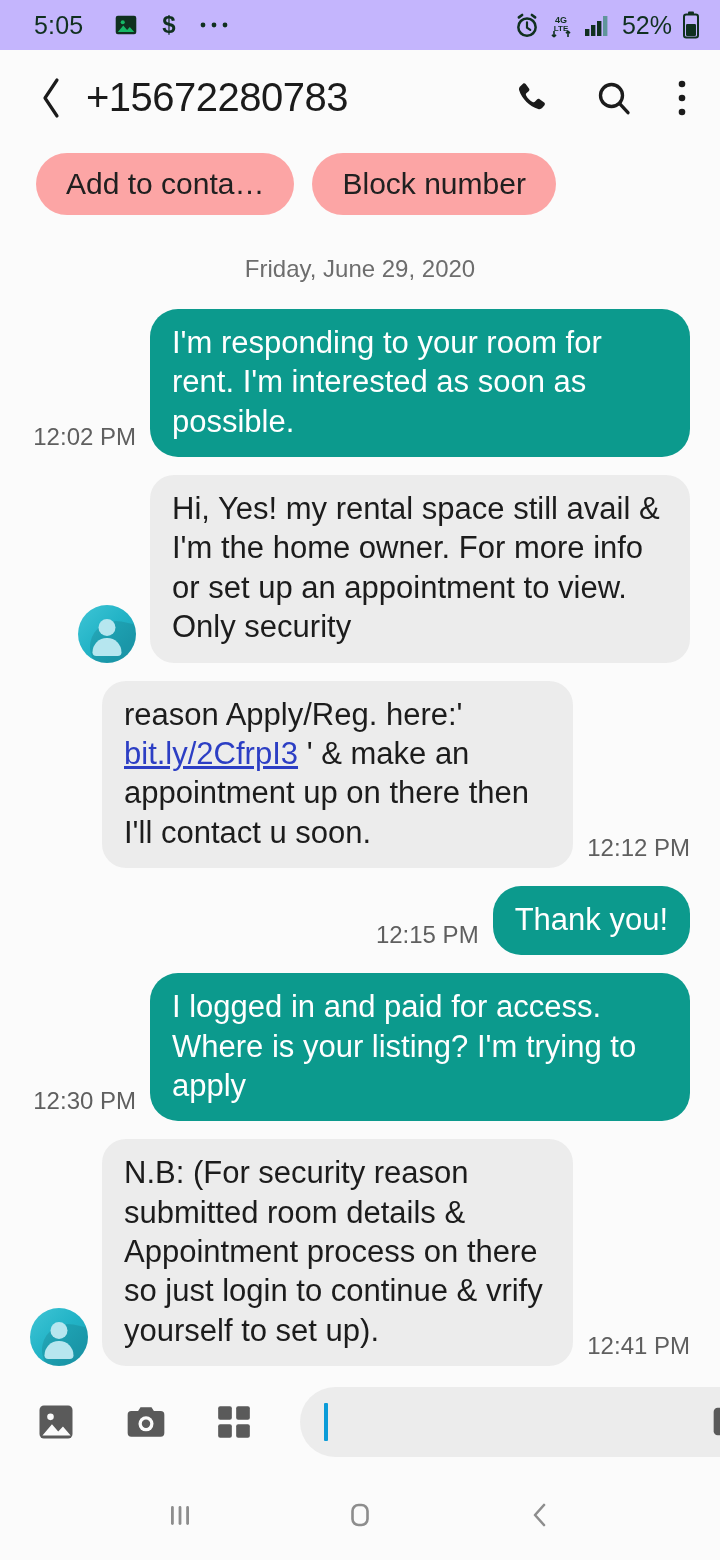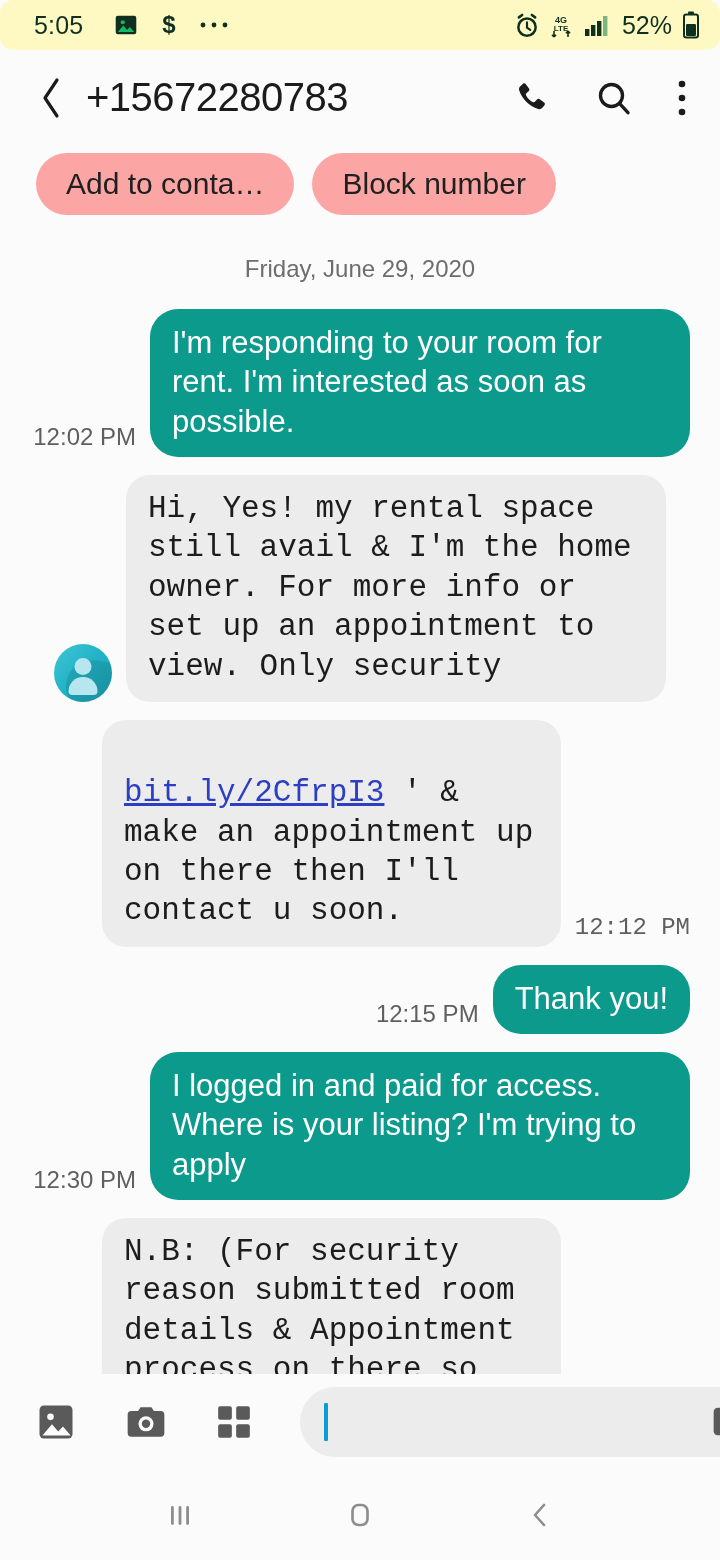--- a/index.html
+++ b/index.html
@@ -6,24 +6,23 @@
   html, body {
     width:720px; height:1560px;
     font-family:"Liberation Sans", sans-serif;
     background:#fbfbfb;
     overflow:hidden;
   }
   #app { width:720px; height:1560px; display:flex; flex-direction:column; background:#fbfbfb; position:relative; }
 
   
   .statusbar {
-    height:50px; background:#fef9c3; color:#0e2f1e;
+    height:50px; background:#c4b5fd; color:#0e2f1e;
     display:flex; align-items:center; padding:0 20px 0 34px;
     flex:0 0 50px;
-    border-radius:13px;
   }
   .sb-time { font-size:25px; font-weight:400; letter-spacing:.2px; color:#10301f; }
   .sb-left-icons { display:flex; align-items:center; gap:18px; margin-left:30px; }
   .sb-right { margin-left:auto; display:flex; align-items:center; gap:10px; }
   .sb-pct { font-size:25px; color:#10301f; letter-spacing:0px;text-align:right; }
   .ic { display:inline-block; line-height:0; }
 
   
   .header {
     height:95px; display:flex; align-items:center; padding:0 24px 0 38px;
@@ -46,21 +45,21 @@
   }
 
   
   .chat { flex:1 1 auto; padding:0 30px 0 30px; overflow:hidden; position:relative; }
   .date-divider {
     text-align:center; font-size:24px; color:#6d6d6d; margin:22px 0 26px 0;
   }
 
   .row { display:flex; margin-bottom:18px; align-items:flex-end; }
   .row.out { justify-content:flex-end; }
-  .row.in  { justify-content:center;font-family:Liberation Mono, monospace; }
+  .row.in  { justify-content:flex-end; }
 
   .avatar {
     width:58px; height:58px; border-radius:50%; flex:0 0 58px;
     margin-right:14px; position:relative; overflow:hidden;
     background:linear-gradient(135deg,#3fc5d6 0%,#22b3c6 48%,#1aa0b4 100%);
   }
   .avatar .av-shade {
     position:absolute; right:-6px; bottom:-10px; width:52px; height:52px;
     background:rgba(0,0,0,.10); border-radius:50% 0 50% 50%;
     transform:rotate(12deg);
@@ -235,20 +234,21 @@
         <span class="av-body"></span>
       </div>
       <div class="group-in">
         <div class="bubble in">Hi, Yes! my rental space still avail &amp; I'm the home owner. For more info or set up an appointment to view. Only security</div>
       </div>
     </div>
 
     <div class="row in">
       <div class="avatar-spacer"></div>
       <div class="bubble in">
+        <span>reason Apply/Reg. here:'</span>
         <br>
         <a href="#">bit.ly/2CfrpI3</a>
         <span>' &amp; make an appointment up on there then I'll contact u soon.</span>
       </div>
       <span class="ts right">12:12 PM</span>
     </div>
 
     <div class="row out">
       <span class="ts left">12:15 PM</span>
       <div class="bubble out">Thank you!</div>

